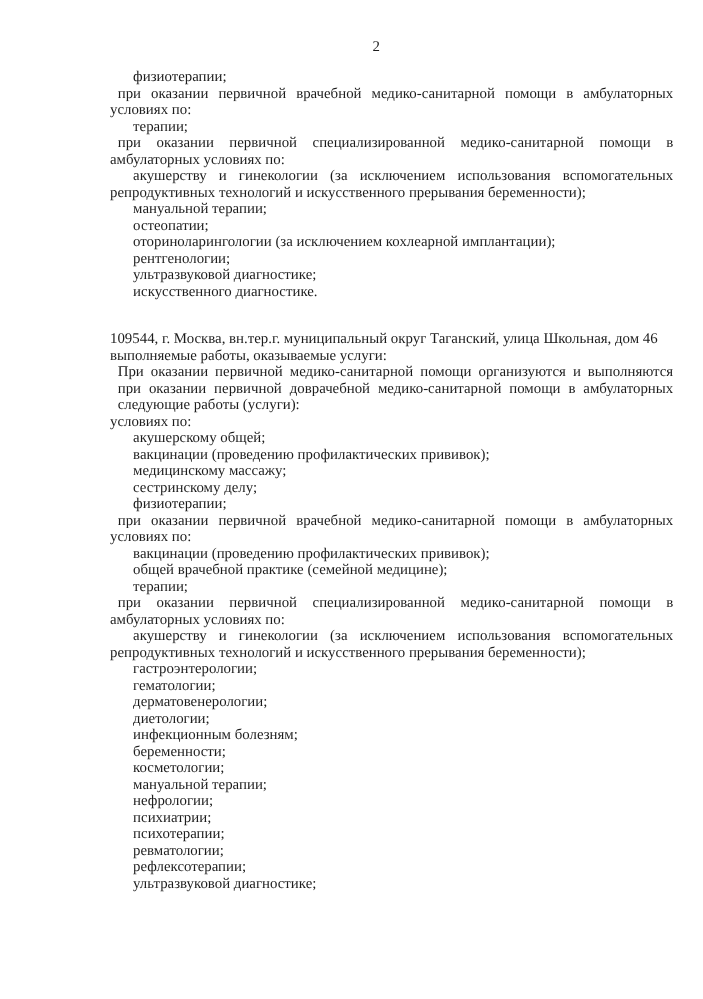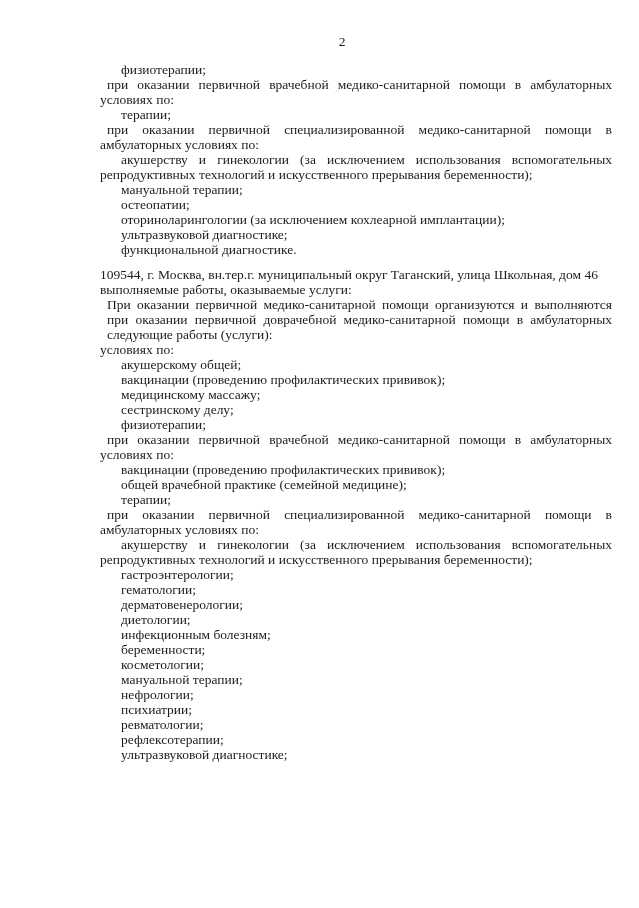--- a/index.html
+++ b/index.html
@@ -24,21 +24,21 @@
     transform: translateX(-50%);
     line-height: 15px;
   }
   .content {
     position: absolute;
     left: 100px;
     top: 62px;
     width: 512px;
   }
   .block + .block {
-    margin-top: 10px;
+    margin-top: 28px;
   }
   .line {
     height: 15px;
     line-height: 15px;
     white-space: nowrap;
   }
   .line.justify {
     white-space: normal;
     text-align: justify;
     text-align-last: justify;
@@ -58,22 +58,23 @@
         <div class="line indent-1 justify">при оказании первичной врачебной медико-санитарной помощи в амбулаторных</div>
         <div class="line indent-0">условиях по:</div>
         <div class="line indent-2">терапии;</div>
         <div class="line indent-1 justify">при оказании первичной специализированной медико-санитарной помощи в</div>
         <div class="line indent-0">амбулаторных условиях по:</div>
         <div class="line indent-2 justify">акушерству и гинекологии (за исключением использования вспомогательных</div>
         <div class="line indent-0">репродуктивных технологий и искусственного прерывания беременности);</div>
         <div class="line indent-2">мануальной терапии;</div>
         <div class="line indent-2">остеопатии;</div>
         <div class="line indent-2">оториноларингологии (за исключением кохлеарной имплантации);</div>
+        <div class="line indent-2">рентгенологии;</div>
         <div class="line indent-2">ультразвуковой диагностике;</div>
-        <div class="line indent-2">функциональной диагностике.</div>
+        <div class="line indent-2">искусственного диагностике.</div>
       </div>
       <div class="block">
         <div class="line indent-0">109544, г. Москва, вн.тер.г. муниципальный округ Таганский, улица Школьная, дом 46</div>
         <div class="line indent-0">выполняемые работы, оказываемые услуги:</div>
         <div class="line indent-1 justify">При оказании первичной медико-санитарной помощи организуются и выполняются</div>
         <div class="line indent-1 justify">при оказании первичной доврачебной медико-санитарной помощи в амбулаторных</div>
         <div class="line indent-1">следующие работы (услуги):</div>
         <div class="line indent-0">условиях по:</div>
         <div class="line indent-2">акушерскому общей;</div>
         <div class="line indent-2">вакцинации (проведению профилактических прививок);</div>
@@ -92,18 +93,19 @@
         <div class="line indent-2">гастроэнтерологии;</div>
         <div class="line indent-2">гематологии;</div>
         <div class="line indent-2">дерматовенерологии;</div>
         <div class="line indent-2">диетологии;</div>
         <div class="line indent-2">инфекционным болезням;</div>
         <div class="line indent-2">беременности;</div>
         <div class="line indent-2">косметологии;</div>
         <div class="line indent-2">мануальной терапии;</div>
         <div class="line indent-2">нефрологии;</div>
         <div class="line indent-2">психиатрии;</div>
+        <div class="line indent-2">психотерапии;</div>
         <div class="line indent-2">ревматологии;</div>
         <div class="line indent-2">рефлексотерапии;</div>
         <div class="line indent-2">ультразвуковой диагностике;</div>
       </div>
     </div>
 </div>
 
 </body></html>

